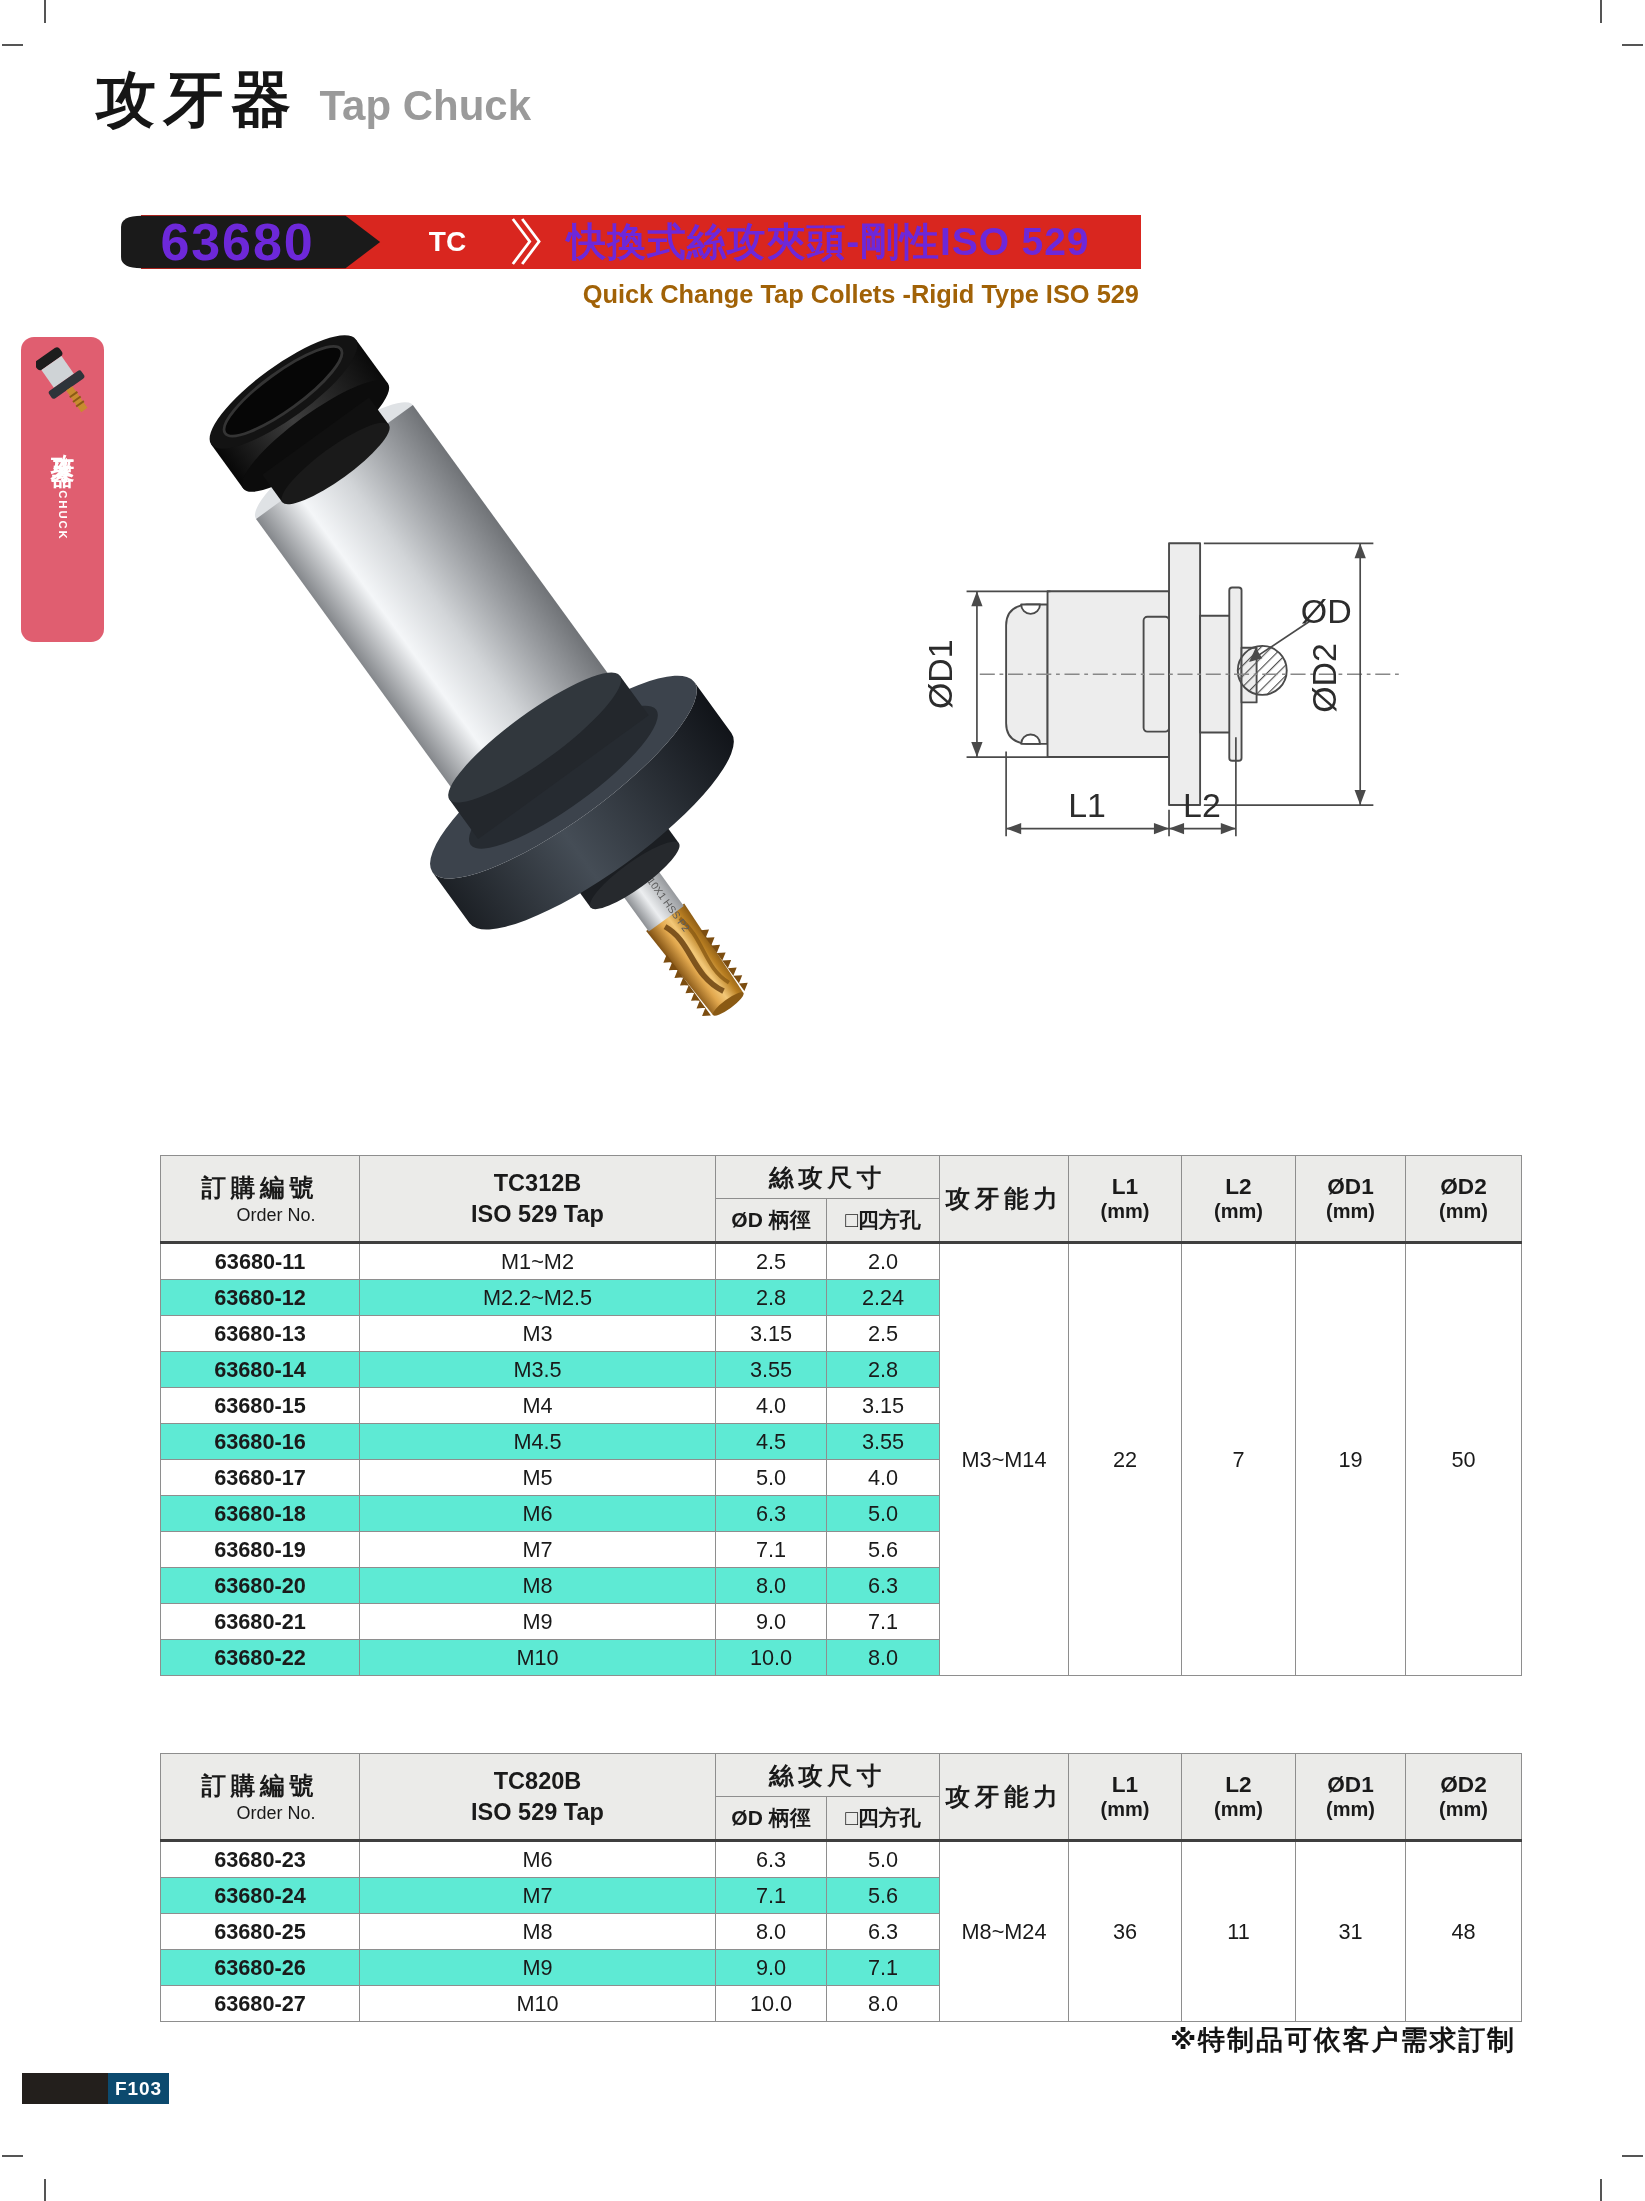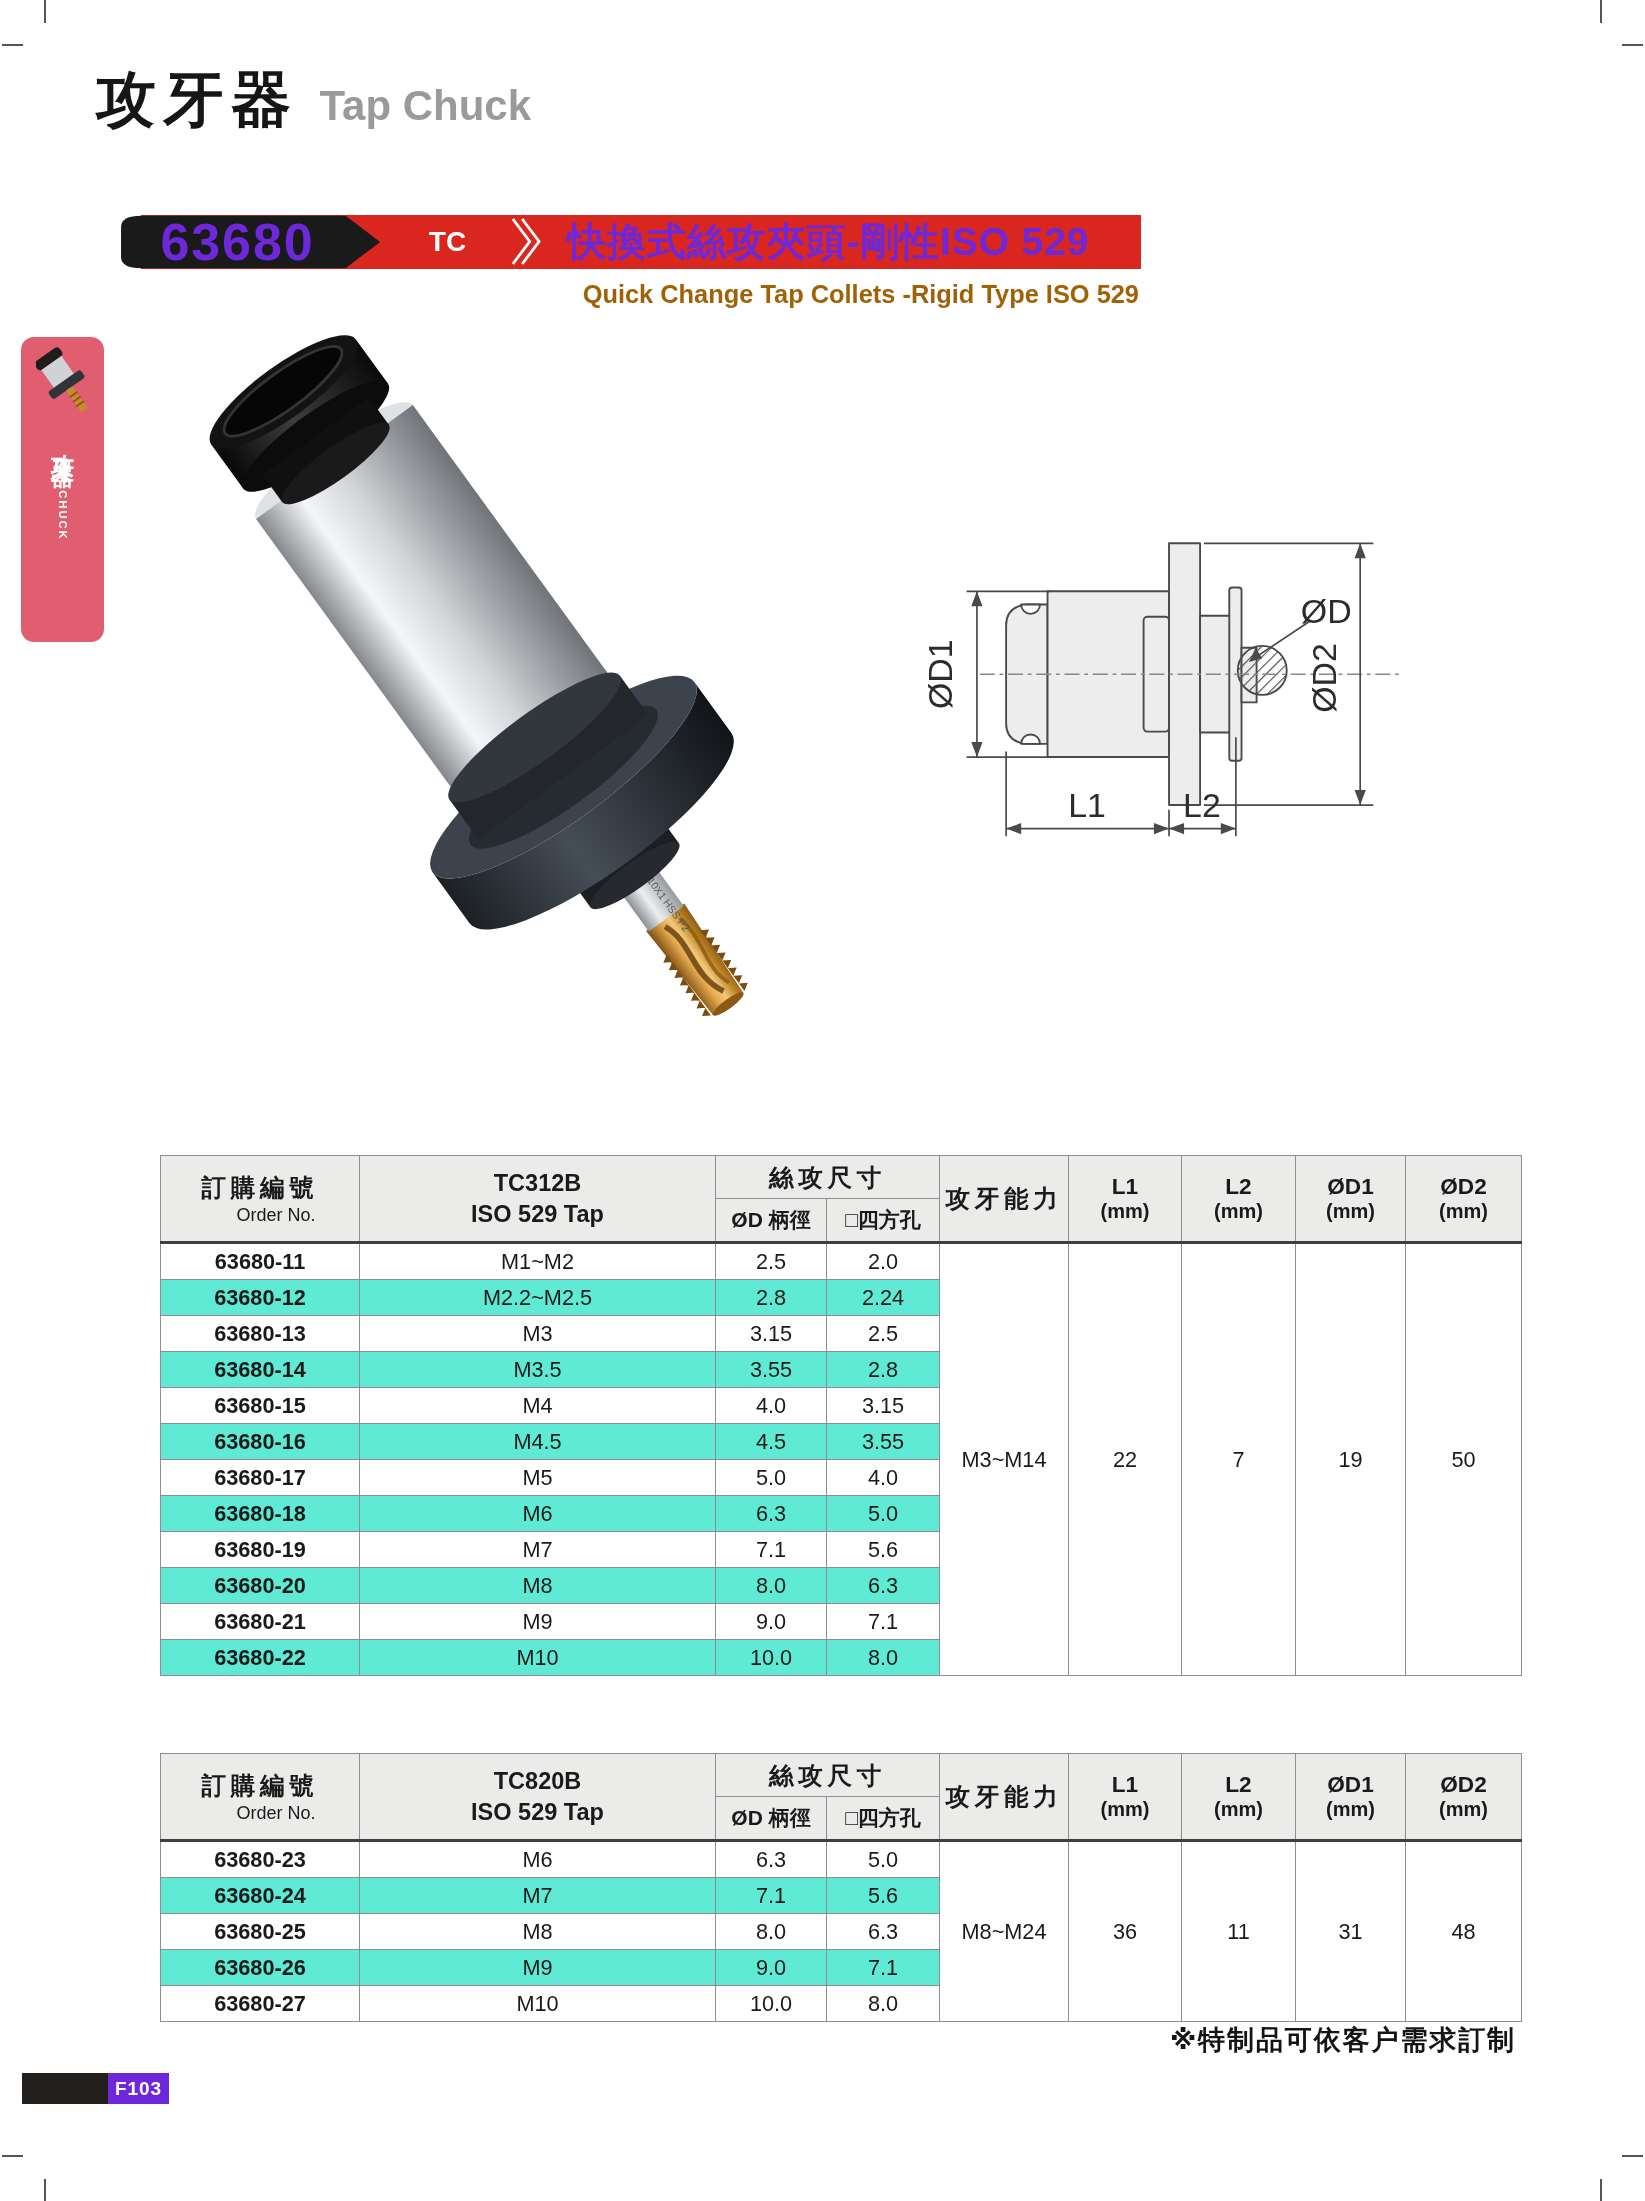--- a/index.html
+++ b/index.html
@@ -46,21 +46,21 @@
   .spec td.ord{font-weight:bold;}
   .th-zh{font-size:24.5px;letter-spacing:4.7px;}
   .th-en{font-size:18px;font-weight:normal;margin-top:0.9px;padding-left:32px;}
   .th-model{font-size:23.5px;line-height:1.3;}
   .th-num{font-size:22.6px;}
   .th-mm{font-size:20px;}
 
   .note{position:absolute;right:129px;top:2022px;font-size:27px;font-weight:bold;color:#141414;letter-spacing:1.9px;}
 
   .f-black{position:absolute;left:21.7px;top:2073px;width:87px;height:31px;background:#231f1c;}
-  .f-red{position:absolute;left:108px;top:2073px;width:61px;height:31px;background:#6d28d9;color:#fff;
+  .f-red{position:absolute;left:108px;top:2073px;width:61px;height:31px;background:#0c4a6e;color:#fff;
          font-weight:bold;font-size:19px;display:flex;align-items:center;justify-content:center;letter-spacing:0.9px;}
 </style>
 </head>
 <body>
 
 <div class="canvas">
 
   <div class="cropmark" style="left:44px;top:0;width:1.9px;height:22.6px;"></div>
   <div class="cropmark" style="left:1.9px;top:44px;width:21px;height:1.9px;"></div>
   <div class="cropmark" style="left:1600px;top:0;width:1.9px;height:22.6px;"></div>

